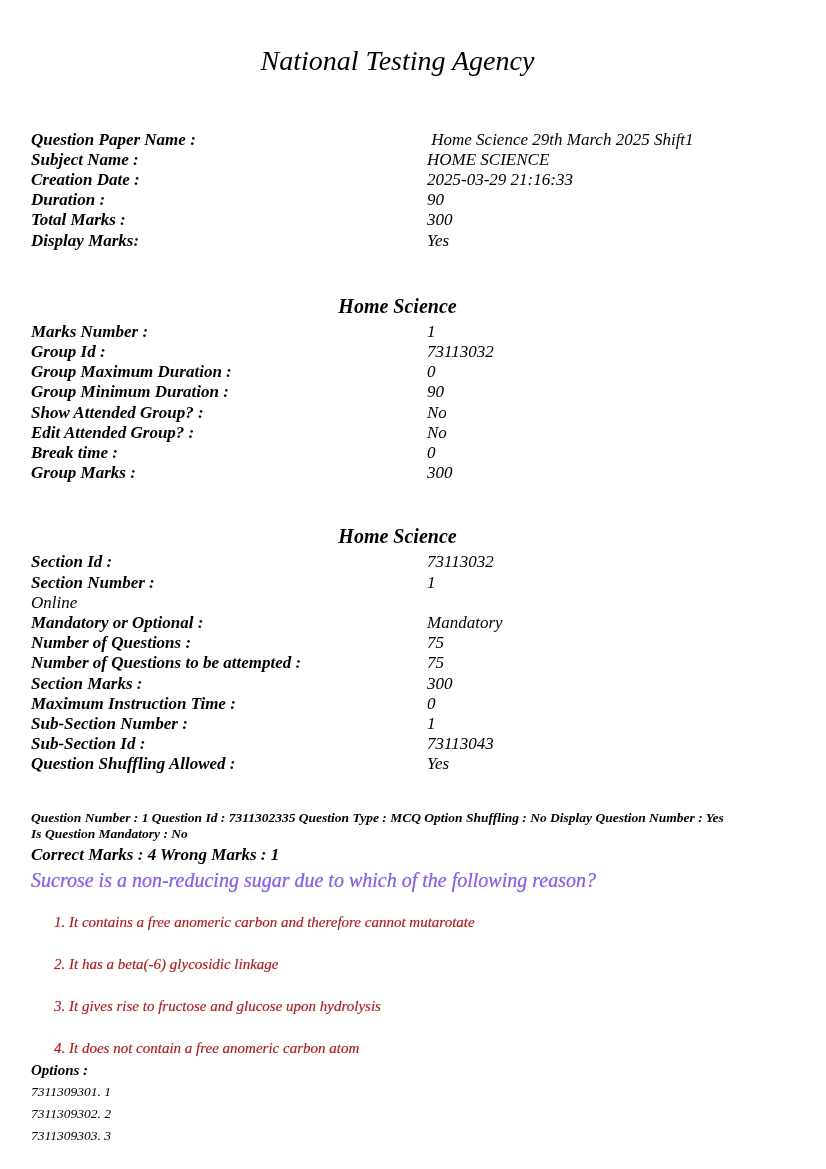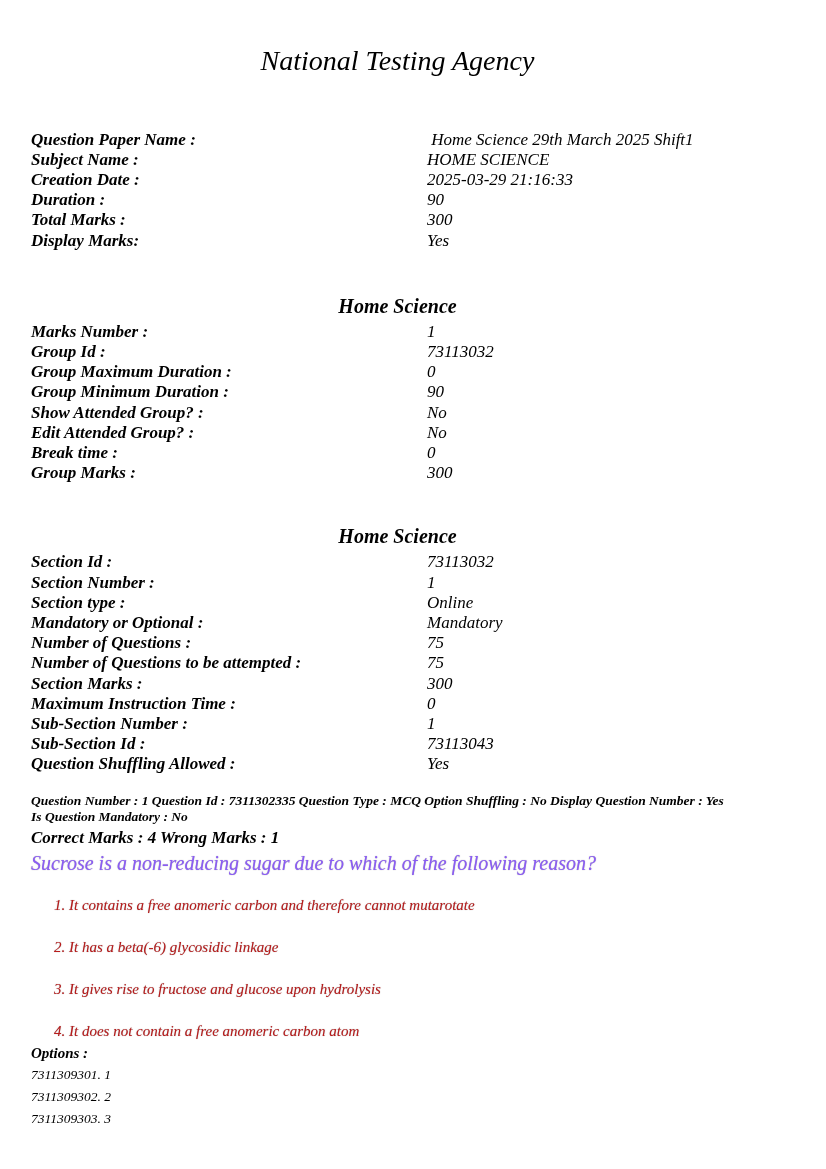--- a/index.html
+++ b/index.html
@@ -23,21 +23,21 @@
   .kv-label { width:396px; flex:none; font-weight:700; }
   .kv-value { font-weight:400; white-space:pre;text-align:right; }
   .section-header {
     text-align:center;
     font-size:20px;
     font-weight:700;
     line-height:24px;
   }
   .group-header { margin-top:43px; margin-bottom:4px; }
   .sec-header { margin-top:41px; margin-bottom:4px; }
-  .q-block { margin-top:18px; width:706px; }
+  .q-block { margin-top:35px; width:706px; }
   .q-meta {
     font-weight:700;
     font-size:13.5px;
     line-height:16.5px;
     margin-bottom:4px;
   }
   .q-marks {
     font-weight:700;
     font-size:17px;
     line-height:16.5px;
@@ -143,21 +143,20 @@
   <div class="kv-table">
     <div class="kv-row">
       <span class="kv-label">Section Id :</span>
       <span class="kv-value">73113032</span>
     </div>
     <div class="kv-row">
       <span class="kv-label">Section Number :</span>
       <span class="kv-value">1</span>
     </div>
     <div class="kv-row">
-      <span class="kv-label">Section type :</span>
       <span class="kv-value">Online</span>
     </div>
     <div class="kv-row">
       <span class="kv-label">Mandatory or Optional :</span>
       <span class="kv-value">Mandatory</span>
     </div>
     <div class="kv-row">
       <span class="kv-label">Number of Questions :</span>
       <span class="kv-value">75</span>
     </div>

